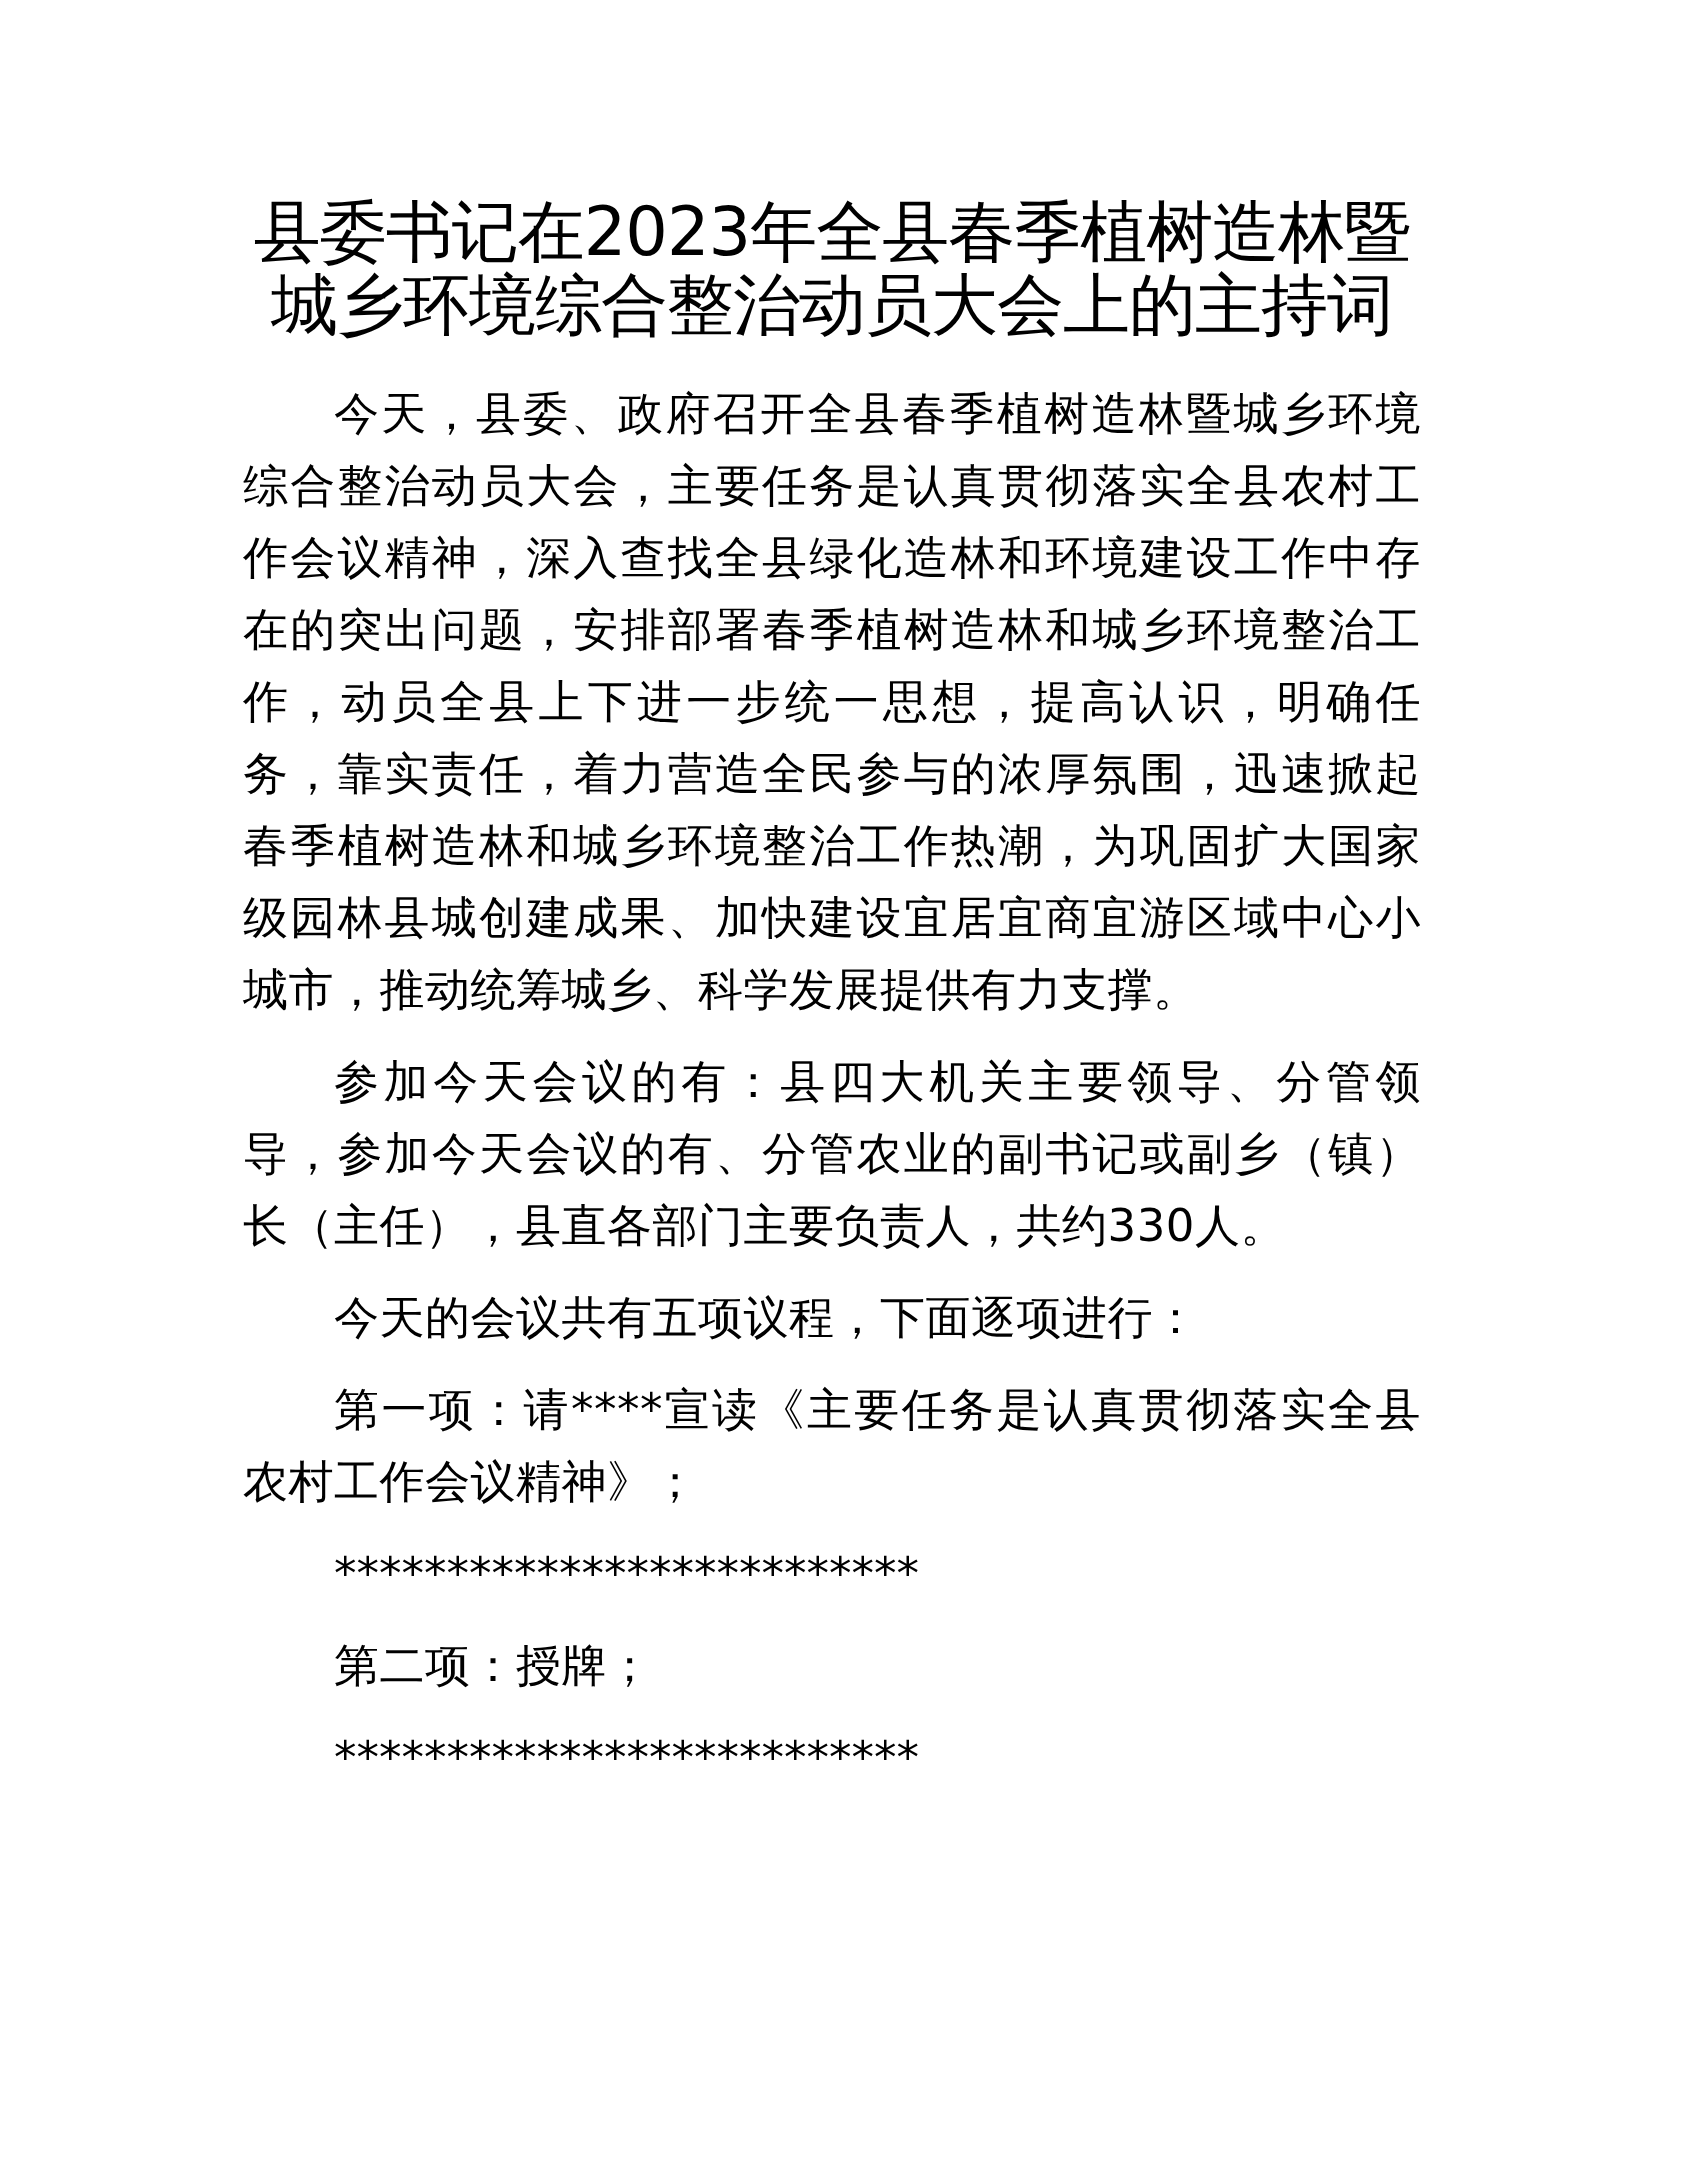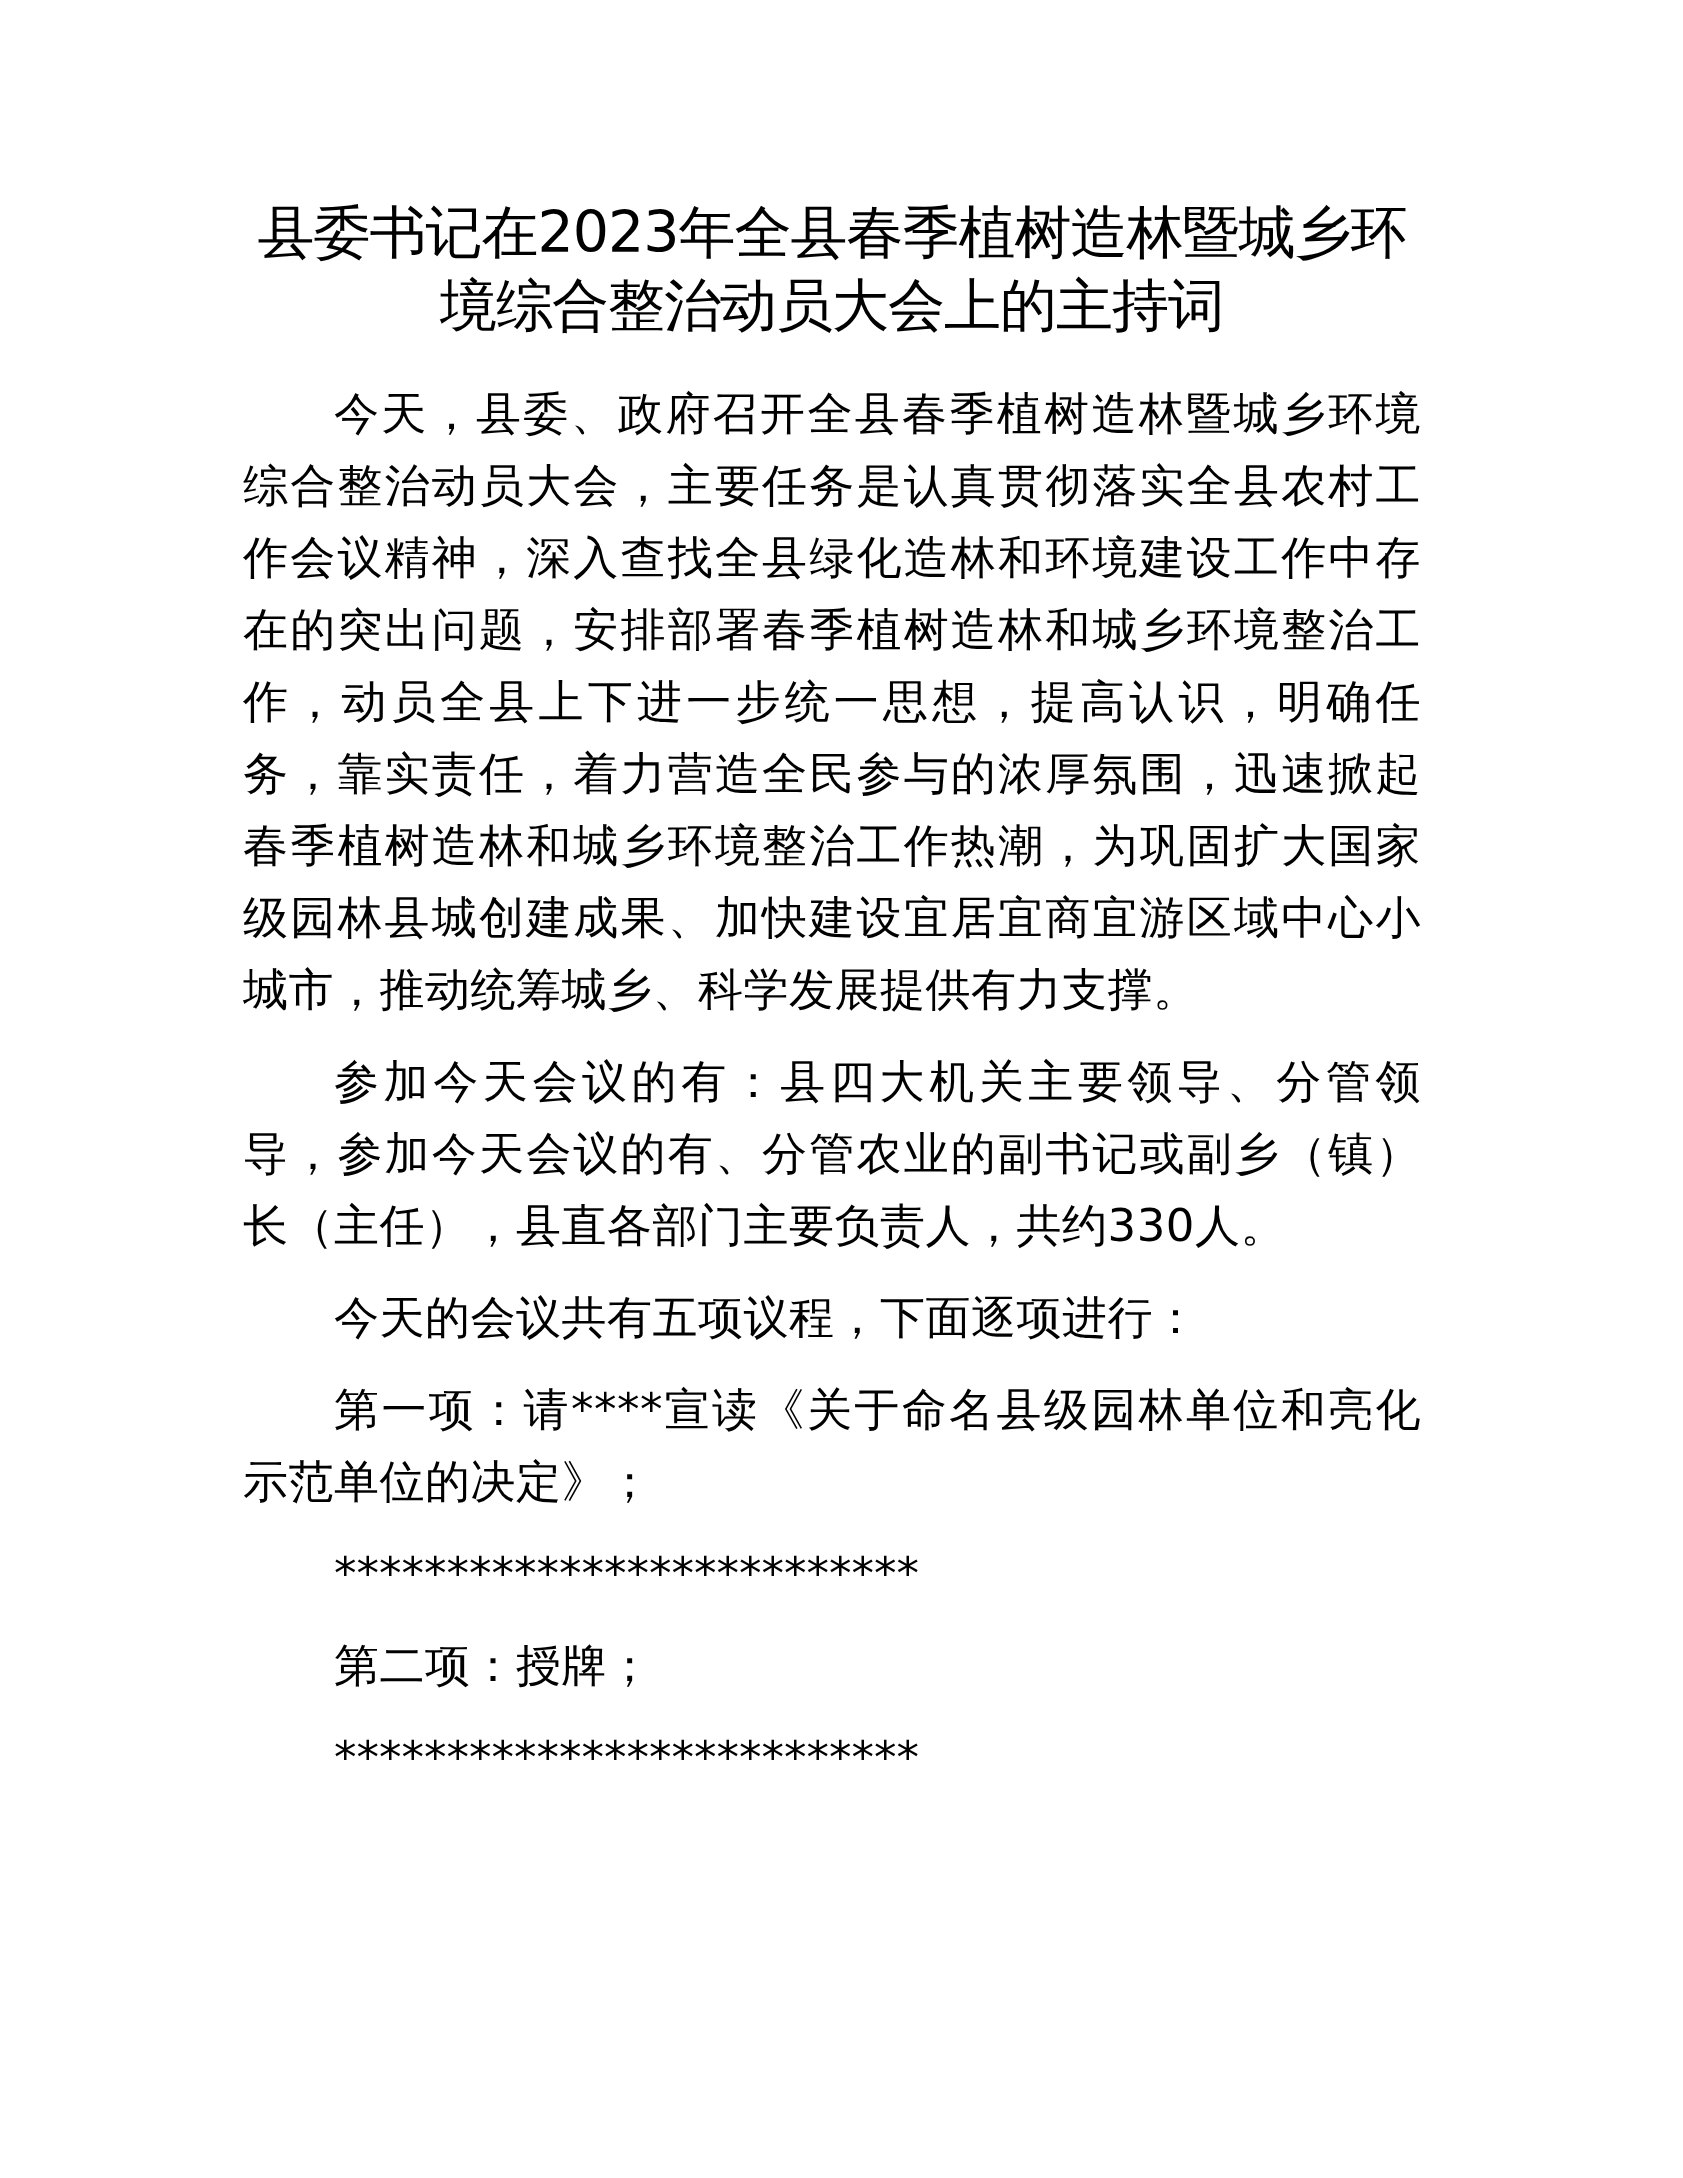--- a/index.html
+++ b/index.html
@@ -1,30 +1,30 @@
 <!DOCTYPE html>
 <html><head>
 <meta charset="utf-8">
 <style>
   html,body{margin:0;padding:0;background:#fff;}
   body{width:1683px;height:2178px;position:relative;overflow:hidden;font-family:"DejaVu Sans",sans-serif;color:#000;}
   .page{position:absolute;left:243px;top:0;width:1178px;}
-  .title{position:absolute;left:0;width:1178px;top:196px;text-align:center;font-size:57px;line-height:73px;letter-spacing:-1px;}
+  .title{position:absolute;left:0;width:1178px;top:196px;text-align:center;font-size:67px;line-height:73px;letter-spacing:-1px;}
   .body{position:absolute;left:0;top:378px;width:1178px;font-size:45px;line-height:72px;letter-spacing:0.5px;}
   .p{text-indent:91px;margin:0 0 20px 0;text-align:justify;}
   .p.stars{letter-spacing:0;}
 </style>
 </head>
 <body>
 
 <div class="page">
   <div class="title">县委书记在2023年全县春季植树造林暨城乡环境综合整治动员大会上的主持词</div>
   <div class="body">
     <p class="p">今天，县委、政府召开全县春季植树造林暨城乡环境综合整治动员大会，主要任务是认真贯彻落实全县农村工作会议精神，深入查找全县绿化造林和环境建设工作中存在的突出问题，安排部署春季植树造林和城乡环境整治工作，动员全县上下进一步统一思想，提高认识，明确任务，靠实责任，着力营造全民参与的浓厚氛围，迅速掀起春季植树造林和城乡环境整治工作热潮，为巩固扩大国家级园林县城创建成果、加快建设宜居宜商宜游区域中心小城市，推动统筹城乡、科学发展提供有力支撑。</p>
     <p class="p">参加今天会议的有：县四大机关主要领导、分管领导，参加今天会议的有、分管农业的副书记或副乡（镇）长（主任），县直各部门主要负责人，共约330人。</p>
     <p class="p">今天的会议共有五项议程，下面逐项进行：</p>
-    <p class="p">第一项：请****宣读《关于命名县级园林单位和亮化示范单位的决定》；</p>
+    <p class="p">第一项：请****宣读《主要任务是认真贯彻落实全县农村工作会议精神》；</p>
     <p class="p stars">**************************</p>
     <p class="p">第二项：授牌；</p>
     <p class="p stars">**************************</p>
   </div>
 </div>
 
 
 </body></html>

